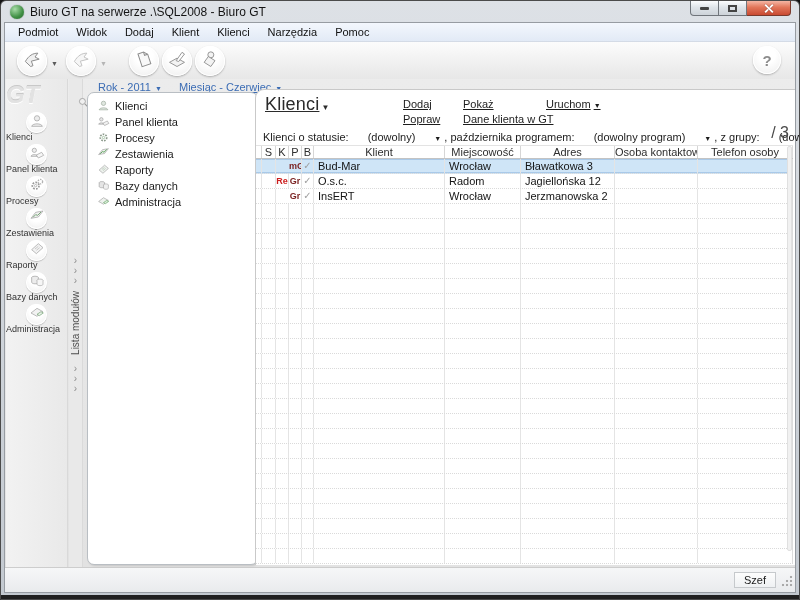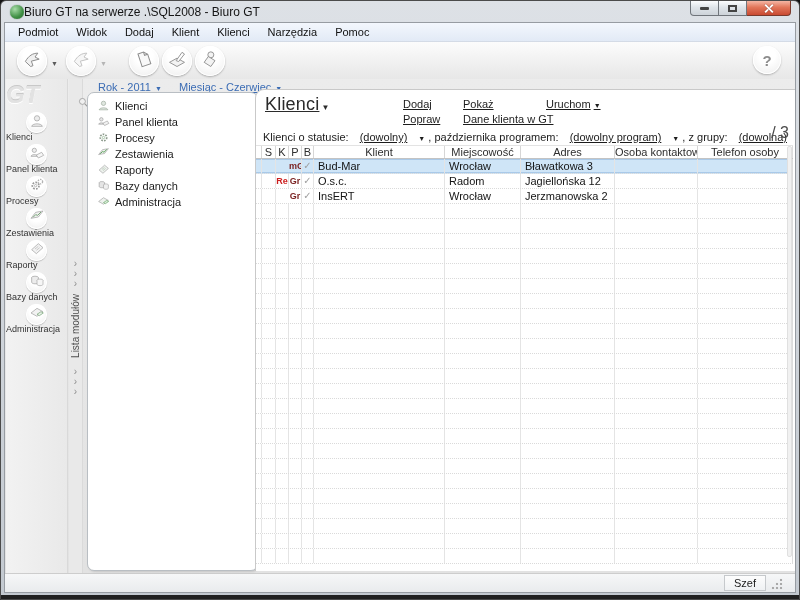--- a/index.html
+++ b/index.html
@@ -2,21 +2,21 @@
 <html><head>
 <meta charset="utf-8">
 <style>
   html,body{margin:0;padding:0;background:#141414;font-family:"Liberation Sans",sans-serif;}
   *{box-sizing:border-box;}
   .window{position:relative;width:800px;height:600px;background:linear-gradient(#dde1e6,#c3c9d0);
           border:1px solid #4b4b4b;border-radius:6px 6px 0 0;overflow:hidden;}
   .window::after{content:"";position:absolute;left:0;right:0;bottom:0;height:4px;background:#202020;}
 
   
-  .titlebar{height:21px;display:flex;align-items:center;padding-left:9px;gap:0;font-size:12px;color:#141414;}
+  .titlebar{height:21px;display:flex;align-items:center;padding-left:9px;gap:6px;font-size:12px;color:#141414;}
   .app-icon{width:14px;height:14px;border-radius:50%;background:radial-gradient(circle at 35% 30%,#a8dca8,#3f8f43 60%,#2a6b2e);box-shadow:0 0 1px #2a5c2d;}
   .win-controls{position:absolute;top:0;right:8px;display:flex;}
   .wbtn{height:15px;border:1px solid #70757b;border-top:none;background:linear-gradient(#fcfdfe,#dfe4e9 45%,#cdd3d9);
         display:flex;align-items:center;justify-content:center;}
   .wbtn-min{width:29px;border-radius:0 0 0 4px;}
   .wbtn-max{width:28px;border-left:none;}
   .wbtn-close{width:44px;border-left:none;border-radius:0 0 4px 0;border-color:#7a3a2c;
         background:linear-gradient(#f5b6a4,#e2765a 45%,#c94a31);}
   .glyph-min{width:9px;height:3px;background:#444;border-radius:1px;}
   .glyph-max{width:9px;height:7px;border:2px solid #444;}
@@ -78,41 +78,41 @@
   .mainpanel{position:absolute;left:250px;top:10px;right:0;bottom:2px;background:#fff;
              border:1px solid #c9c9c9;border-right:none;border-bottom:none;border-radius:9px 0 0 0;}
   .main-title{position:absolute;left:9px;top:4px;font-size:18px;color:#2b2b2b;letter-spacing:.2px;}
   .main-title .t{text-decoration:underline;}
   .caret-t::after{content:"▼";font-size:8px;color:#2b2b2b;margin-left:2px;}
   .act-col{position:absolute;top:8px;font-size:11px;}
   .act-col a{display:block;color:#1d1d1d;text-decoration:underline;margin-bottom:3px;white-space:nowrap;}
   .col-a{left:147px;} .col-b{left:207px;} .col-c{left:290px;}
   .caret-s::after{content:"▼";font-size:7px;color:#1d1d1d;margin-left:3px;}
   .filter-row{position:absolute;left:7px;top:41px;font-size:11px;color:#1c1c1c;white-space:nowrap;}
-  .flink{text-decoration:underline;margin:0 8px;}
+  .flink{margin:0 16px;}
   .rec-count{position:absolute;right:6px;top:34px;font-size:16px;color:#4a4a4a;}
 
   
   .grid{position:absolute;left:0;top:55px;width:537px;}
   .thead{display:flex;height:14px;background:#fff;border-bottom:1px solid #c3c3c3;border-top:1px solid #e3e3e3;}
   .th{font-size:11px;line-height:13px;color:#2e2e2e;text-align:center;border-right:1px solid #d6d6d6;overflow:hidden;white-space:nowrap;}
   .trow{display:flex;height:15px;border-bottom:1px dotted #dadada;}
   .td{font-size:11px;line-height:14px;color:#141414;border-right:1px solid #e4e4e4;overflow:hidden;white-space:nowrap;padding-left:4px;}
   .ctr{text-align:center;padding-left:0;}
   .c0{width:6px;padding-left:0;} .c1{width:14px;} .c2{width:13px;} .c3{width:13px;} .c4{width:12px;}
   .c5{width:131px;} .c6{width:76px;} .c7{width:94px;} .c8{width:83px;} .c9{width:95px;border-right:1px solid #dcdcdc;}
   .selected{background:#cfe5f7;box-shadow:inset 0 1px 0 #a9c9e8,inset 0 -1px 0 #a9c9e8;}
   .kk{font-weight:bold;font-size:9px;}
   .kg{color:#157a15;margin-top:45px;} .kr{color:#cc2020;} .pm{color:#7b2323;}
   .bchk{color:#9f9f9f;font-size:10px;}
   .vscroll{position:absolute;right:3px;top:56px;bottom:14px;width:5px;background:#f1f1f1;border:1px solid #e0e0e0;border-radius:2px;}
 
   
-  .statusbar{height:19px;background:linear-gradient(#f6f7f8,#e9ebed);border-top:1px solid #cdcdcd;
-             display:flex;align-items:center;justify-content:flex-end;font-size:11px;color:#1c1c1c;padding-right:12px;}
+  .statusbar{height:25px;background:linear-gradient(#f6f7f8,#e9ebed);border-top:1px solid #cdcdcd;
+             display:flex;align-items:center;justify-content:flex-end;font-size:11px;color:#1c1c1c;padding-right:2px;}
   .status-cell{border:1px solid #c6c9cc;background:linear-gradient(#fdfdfd,#eff1f3);height:16px;line-height:14px;padding:0 9px;margin-right:3px;}
   .grip{width:13px;height:13px;margin-left:1px;background:
     radial-gradient(circle at 3px 11px,#a9a9a9 1px,transparent 1.6px),
     radial-gradient(circle at 7px 11px,#a9a9a9 1px,transparent 1.6px),
     radial-gradient(circle at 11px 11px,#a9a9a9 1px,transparent 1.6px),
     radial-gradient(circle at 7px 7px,#a9a9a9 1px,transparent 1.6px),
     radial-gradient(circle at 11px 7px,#a9a9a9 1px,transparent 1.6px),
     radial-gradient(circle at 11px 3px,#a9a9a9 1px,transparent 1.6px);}
 </style>
 </head>

